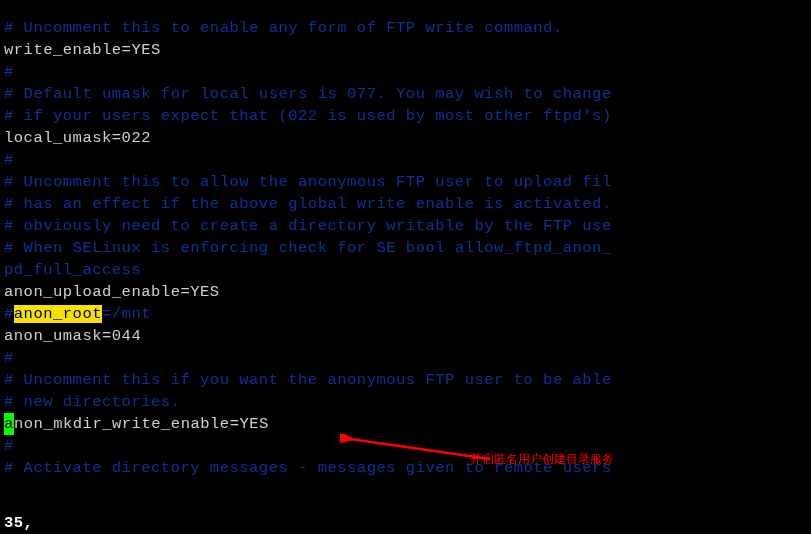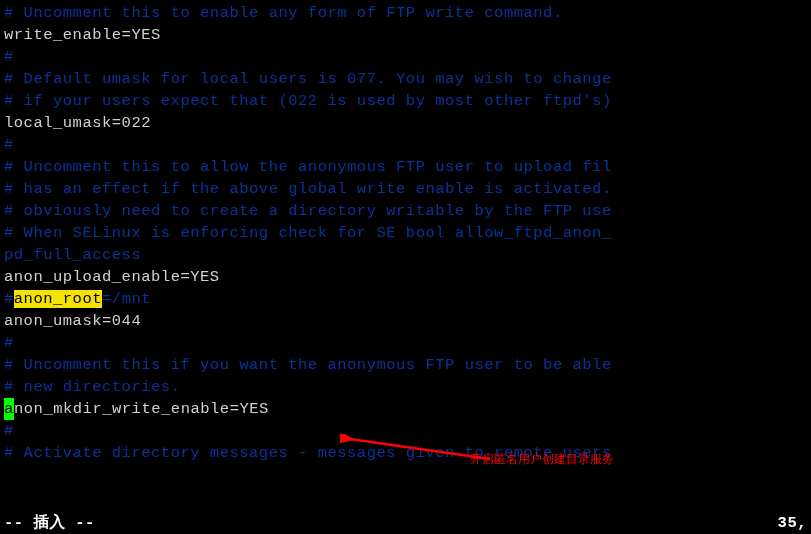--- a/index.html
+++ b/index.html
@@ -9,21 +9,21 @@
     font-family: "Courier New", Courier, monospace;
     font-size: 15.5px;
     line-height: 22px;
     letter-spacing: 0.5px;
     width: 811px;
     height: 534px;
     overflow: hidden;
     position: relative;
   }
   .editor {
-    padding: 2px 4px;
+    padding: 17px 4px;
     white-space: pre;
     position: relative;
   }
   .line { display: block; height: 22px; }
   .comment { color: #0a3299; }
   .normal { color: #d0d0d0; text-align: center; }
   .search-hl { background: #f5e200; color: #000000; text-align: center; }
   .cursor-cell { background: #00ff00; color: #000000; display: inline-block; width: 10px; text-align: center; }
   .status-bar {
     position: absolute;
@@ -63,15 +63,14 @@
     <marker id="arrowhead" markerWidth="10" markerHeight="8" refX="2" refY="4" orient="auto">
       <polygon points="10 0, 0 4, 10 8" fill="#ff0000"></polygon>
     </marker>
   </defs>
   <line x1="150" y1="25" x2="10" y2="5" stroke="#ff0000" stroke-width="2.5" marker-end="url(#arrowhead)"></line>
 </svg>
 
 <div class="annotation-text">开启匿名用户创建目录服务</div>
 
 <div class="status-bar">
-  <span>-- 插入 --</span>
   <span>35,</span>
 </div>
 
 </body></html>

